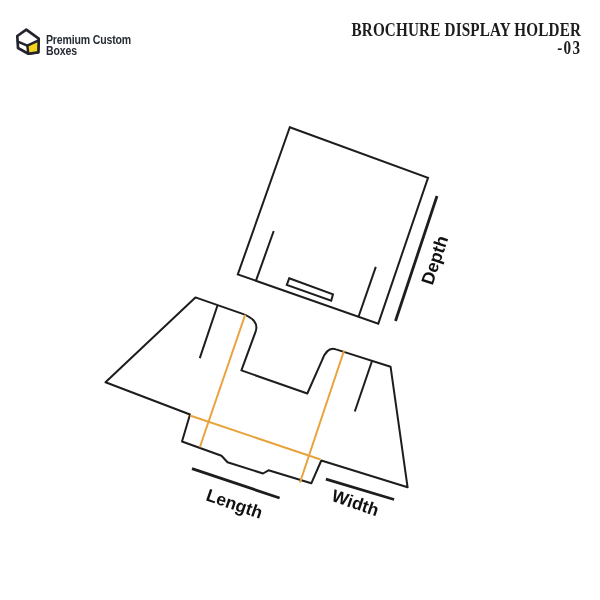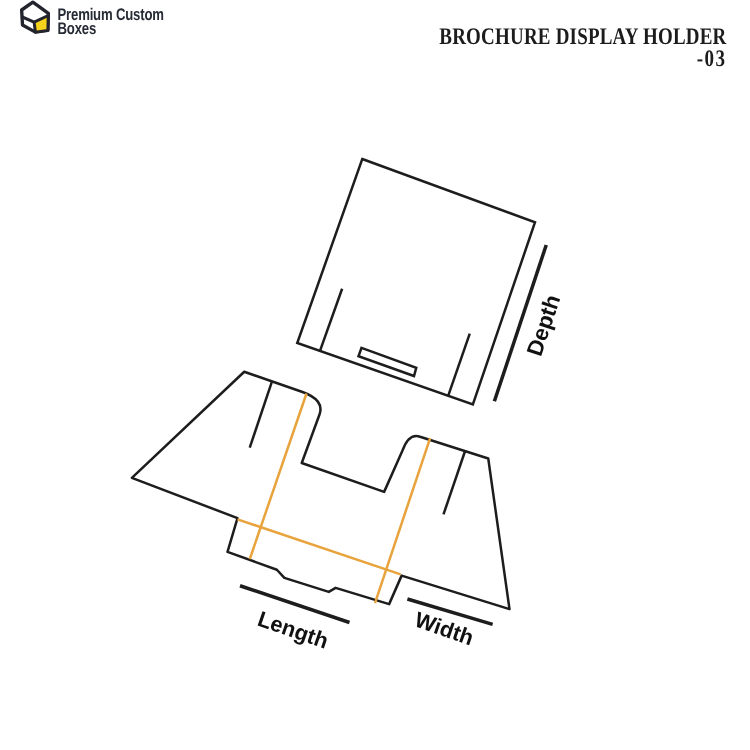--- a/index.html
+++ b/index.html
@@ -1,18 +1,18 @@
 <!DOCTYPE html>
 <html><head>
 <meta charset="utf-8">
 <style>
   html,body{margin:0;padding:0;}
   body{width:600px;height:600px;background:#ffffff;position:relative;overflow:hidden;
        font-family:"Liberation Sans",sans-serif;}
-  .logo{position:absolute;left:16px;top:0;display:flex;align-items:center;}
+  .logo{position:absolute;left:16px;top:28px;display:flex;align-items:center;}
   .logotext{margin-left:6px;color:#262b35;font-weight:bold;font-size:13.5px;line-height:11.5px;
             letter-spacing:-0.2px;padding-top:5.5px;transform:scaleX(0.78);transform-origin:left top;}
   .title{position:absolute;right:19px;top:21px;text-align:right;color:#1c1c1c;
          font-family:"Liberation Serif",serif;font-weight:bold;font-size:19px;line-height:18px;
          letter-spacing:0.2px;transform:scaleX(0.8);transform-origin:100% 0;}
   svg text{font-family:"Liberation Sans",sans-serif;font-weight:bold;fill:#111111;}
 </style>
 </head>
 <body>
 

